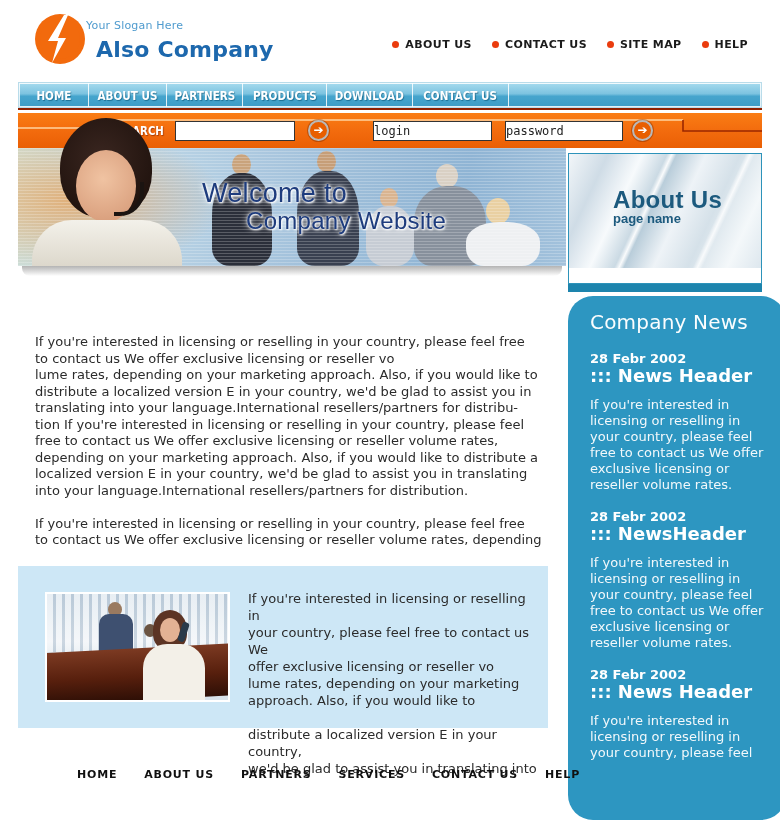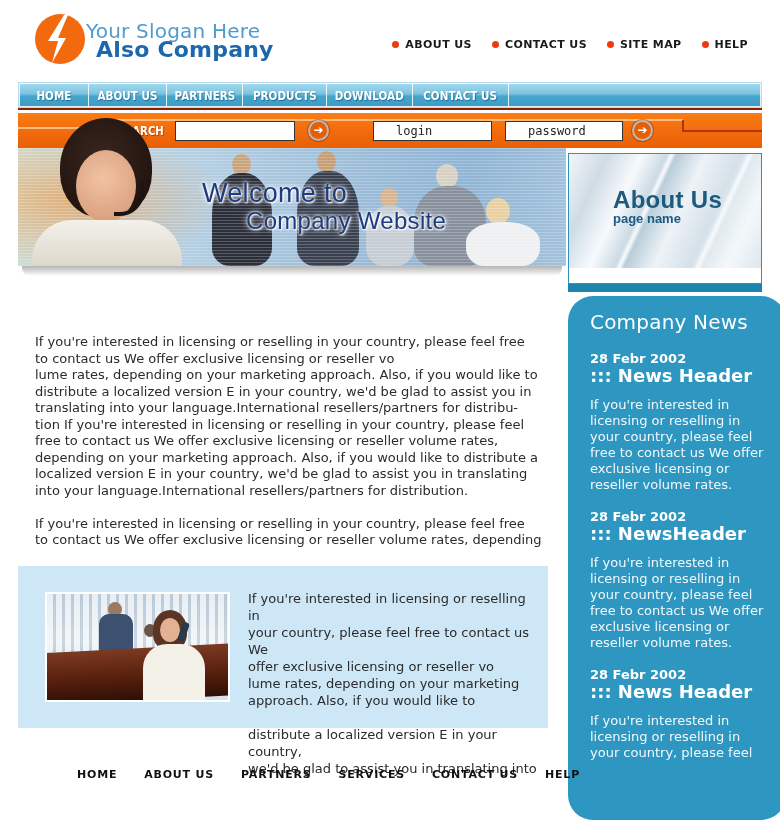--- a/index.html
+++ b/index.html
@@ -2,21 +2,21 @@
 <html><head>
 <meta charset="utf-8">
 <style>
   * { margin:0; padding:0; box-sizing:border-box; }
   html,body { background:#ffffff; }
   body { font-family:"DejaVu Sans", sans-serif; }
   .page { position:relative; width:780px; height:830px; background:#fff; overflow:hidden; }
 
   
   .logo { position:absolute; left:33px; top:12px; width:54px; height:54px; }
-  .slogan { position:absolute; left:86px; top:19px; font-size:20px; color:#4f9bce; letter-spacing:.2px; }
+  .slogan { position:absolute; left:86px; top:19px; font-size:11px; color:#4f9bce; letter-spacing:.2px; }
   .company { position:absolute; left:96px; top:37px; font-size:22px; font-weight:bold; color:#1d68ad; letter-spacing:.2px; }
   .toplinks { position:absolute; right:32px; top:38px; display:flex; gap:20px; align-items:center; }
   .toplink { display:flex; align-items:center; gap:6px; font-size:11px; font-weight:bold; color:#1b1b1b; letter-spacing:.4px; cursor:pointer; }
   .bullet { width:7px; height:7px; border-radius:50%; background:#ea3c0e; }
 
   
   .navbar { position:absolute; left:18px; top:82px; width:744px; height:26px;
     background:linear-gradient(#a6dbee 0%, #7cc3e0 45%, #46a5cd 55%, #3d9cc6 100%);
     border:1px solid #b9dcea; box-shadow:inset 0 0 0 1px rgba(255,255,255,.85);
     display:flex; align-items:stretch; }
@@ -26,21 +26,21 @@
   .navitem span { display:inline-block; transform:scaleX(.8); white-space:nowrap; }
   .nav-redline { position:absolute; left:18px; top:108px; width:744px; height:2px; background:#8e2000; }
 
   
   .orangebar { position:absolute; left:18px; top:113px; width:744px; height:35px;
     background:linear-gradient(#fa7d14 0%, #f26a0d 55%, #ea5f04 100%); z-index:1; }
   .tabline { position:absolute; left:0; top:0; }
   .searchlabel { position:absolute; left:100px; top:10px; color:#fff; font-weight:bold; font-size:13px;
     text-shadow:1px 1px 1px rgba(120,30,0,.6); transform:scaleX(.78); transform-origin:left; z-index:3; }
   .field { position:absolute; top:8px; height:20px; background:#fff; border:1px solid #333;
-    font-family:"DejaVu Sans Mono", monospace; font-size:12px; color:#222; padding:0 22px; z-index:3; }
+    font-family:"DejaVu Sans Mono", monospace; font-size:12px; color:#222; padding:0 0; z-index:3; }
   .gobtn { position:absolute; top:7px; width:21px; height:21px; border-radius:50%;
     background:#e85e00; border:2px solid #b9b9b9; color:#fff; font-size:12px; line-height:17px;
     text-align:center; cursor:pointer; z-index:3; box-shadow:0 0 0 1px rgba(120,40,0,.4); }
 
   
   .hero { position:absolute; left:18px; top:148px; width:548px; height:118px; overflow:visible; z-index:2; }
   .hero-clip { position:absolute; inset:0; overflow:hidden;
     background:linear-gradient(100deg,#cfe0d8 0%, #bcd6e6 22%, #a9c6de 45%, #9bbcd8 62%, #8fb4d4 80%, #a3c2dc 100%); }
   .stripes { position:absolute; inset:0;
     background:repeating-linear-gradient(0deg, rgba(255,255,255,.22) 0 1px, rgba(0,0,0,0) 1px 3px); }

